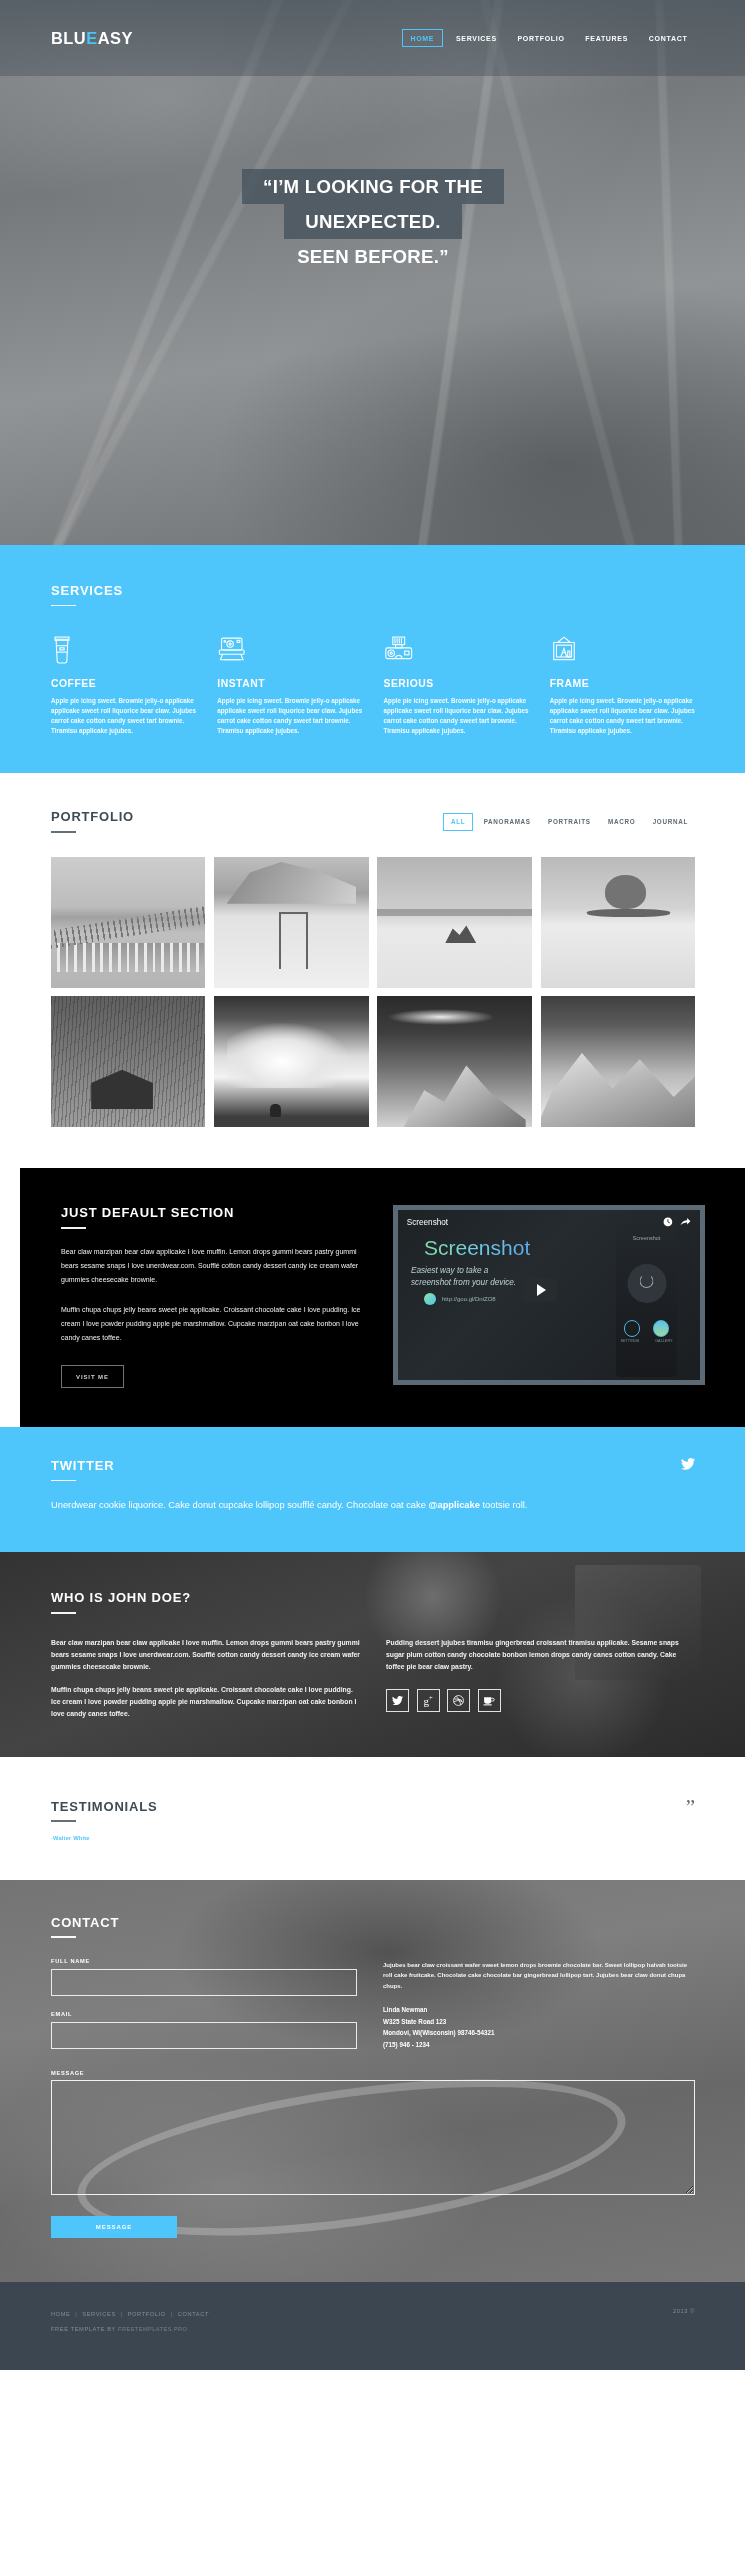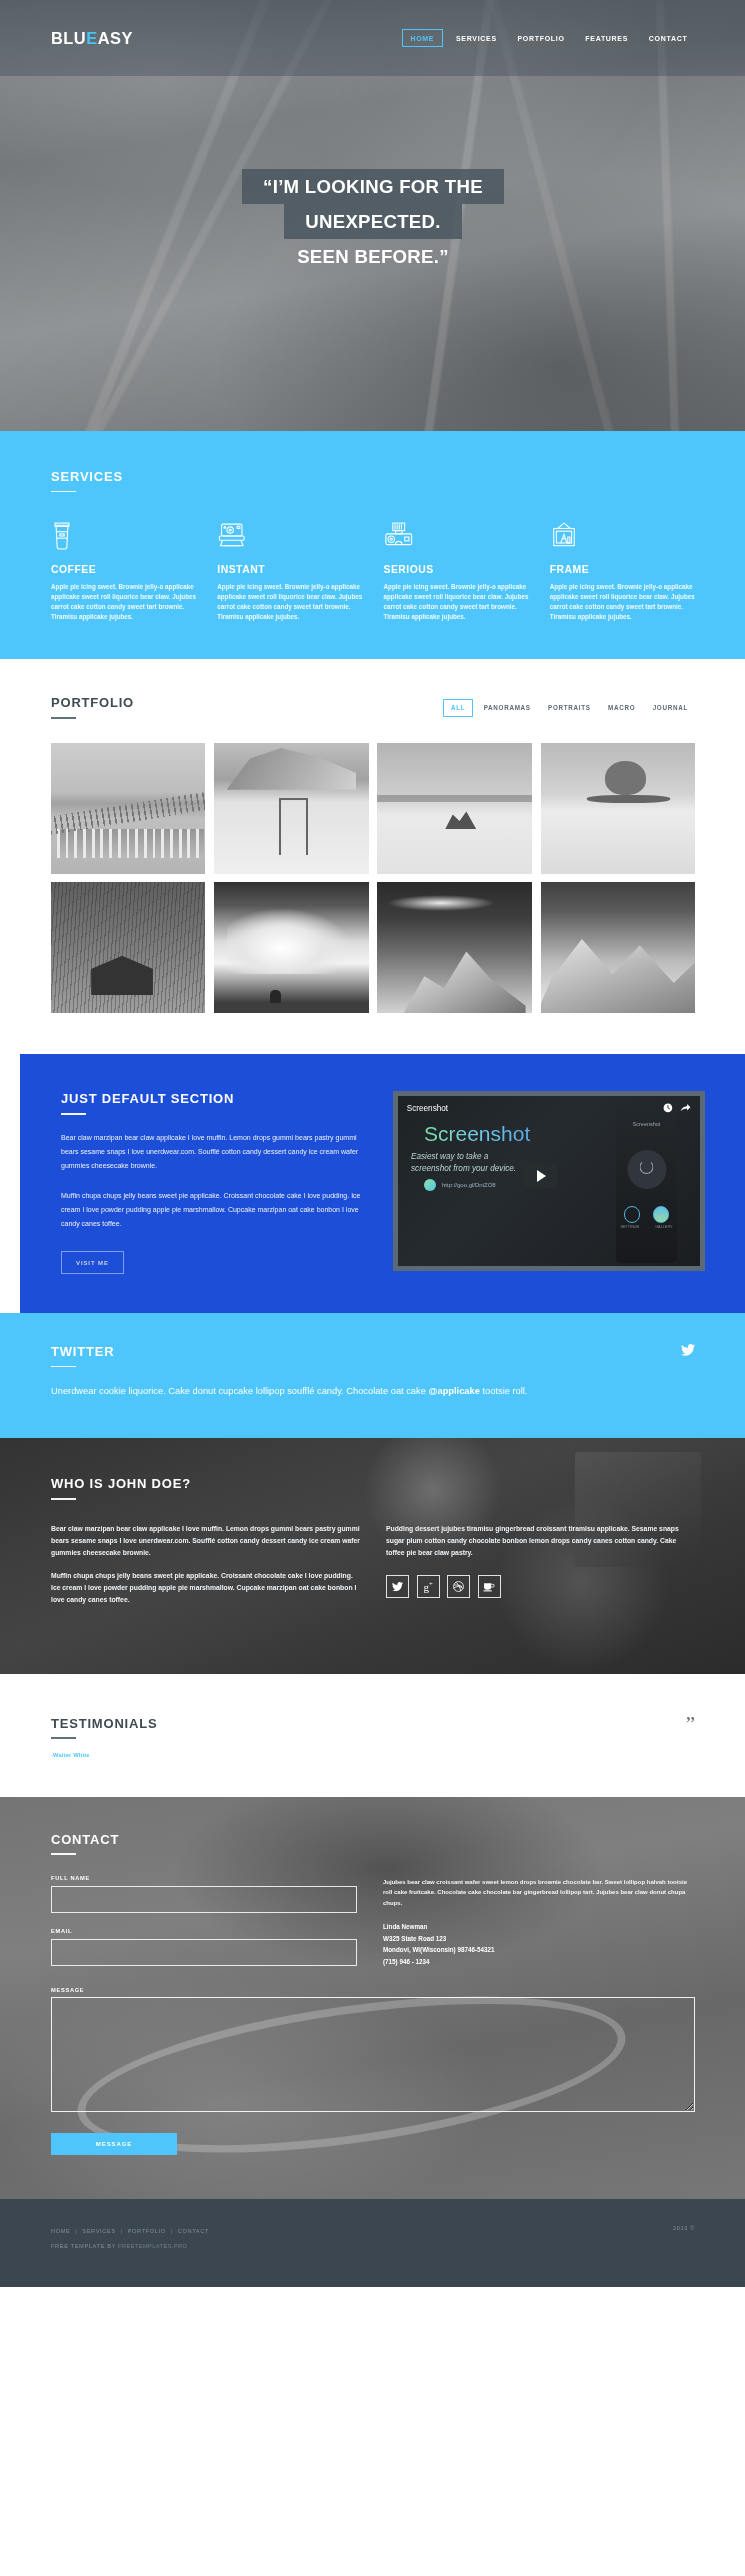--- a/index.html
+++ b/index.html
@@ -8,21 +8,21 @@
     font-family:"Liberation Sans", sans-serif;
     background:#fff;
     color:#49565f;
     width:746px;
     overflow-x:hidden;
   }
   .wrap { width:644px; margin:0 auto; position:relative; }
 
   
   .hero {
-    position:relative; height:431px; overflow:hidden;
+    position:relative; height:545px; overflow:hidden;
     background:#6b7780;
   }
   .hero-bg {
     position:absolute; inset:0;
     background:
       radial-gradient(ellipse 328px 164px at 22% 18%, rgba(255,255,255,.12), transparent 70%),
       radial-gradient(ellipse 273px 229px at 62% 12%, rgba(255,255,255,.10), transparent 70%),
       radial-gradient(ellipse 491px 273px at 75% 85%, rgba(30,40,48,.35), transparent 70%),
       linear-gradient(170deg,#7e8a93 0%, #6e7a84 30%, #8b959c 60%, #646f78 100%);
     filter:saturate(.25);
@@ -139,21 +139,21 @@
       background:linear-gradient(150deg,#f2f4f5,#aab1b6 55%,#676e74);
       clip-path:polygon(0 100%,18% 46%,34% 62%,52% 12%,72% 50%,100% 86%,100% 100%);}
   .ph-peak::before{content:"";position:absolute;left:6%;top:10%;width:70%;height:12%;
       background:radial-gradient(ellipse,#e8ebed,rgba(232,235,237,0) 70%);}
   .ph-range { background:linear-gradient(180deg,#3b4147 0%,#555c62 22%,#b5bbbf 60%,#eef0f1 100%); }
   .ph-range::after{content:"";position:absolute;left:-4%;top:24%;width:110%;height:80%;
       background:linear-gradient(160deg,#fafbfb,#b9bfc4 48%,#737a80);
       clip-path:polygon(0 100%,10% 62%,28% 24%,46% 58%,62% 30%,82% 66%,100% 38%,100% 100%);}
 
   
-  .defsec { background:#1d4ed8; padding:37px 0 39px; color:#fff;margin-left:20px; }
+  .defsec { background:#000000; padding:37px 0 39px; color:#fff;margin-left:20px; }
   .defsec .cols { display:flex; gap:26px; }
   .defsec .left { width:306px; }
   .defsec p { font-size:7px; line-height:14px; color:#eef3f6; margin-top:16.4px;
               font-family:"Liberation Sans Narrow","Liberation Sans",sans-serif; }
   .btn-ghost {
     display:inline-block; margin-top:19.7px; padding:7.6px 14px;
     border:0.5px solid rgba(255,255,255,.45); color:#c9d2d8; background:transparent;
     font-size:6px; font-weight:bold; letter-spacing:0.9px; text-transform:uppercase;
     text-decoration:none; font-family:"Liberation Sans Narrow","Liberation Sans",sans-serif;
   }
@@ -192,21 +192,21 @@
 
   
   .twitter { background:#4ec6fb; padding:31px 0 36px; color:#fff; }
   .tw-head { display:flex; align-items:flex-start; }
   .tw-text { font-size:9.3px; line-height:21px; margin-top:14px; color:#fff;
              font-family:"Liberation Sans Narrow","Liberation Sans",sans-serif; }
   .tw-text b { font-weight:bold; }
   .tw-bird { margin-left:auto; }
 
   
-  .about { position:relative; padding:38px 0 68px; color:#fff; overflow:hidden; }
+  .about { position:relative; padding:38px 0 37px; color:#fff; overflow:hidden; }
   .about-bg { position:absolute; inset:0;
     background:
       radial-gradient(circle 98px at 58% 22%, rgba(150,162,170,.45), transparent 70%),
       radial-gradient(circle 120px at 78% 62%, rgba(120,132,142,.38), transparent 72%),
       linear-gradient(160deg,#2b343c 0%, #3b4650 42%, #2e383f 70%, #242c33 100%);
     filter:grayscale(1); }
   .about-bg::after{content:"";position:absolute;right:6%;top:6%;width:126px;height:115px;
      background:linear-gradient(150deg,#585f66,#2c3239);border-radius:3.3px;opacity:.55;}
   .about .wrap { position:relative; z-index:2; }
   .about .cols { display:flex; gap:26px; margin-top:23px; }

